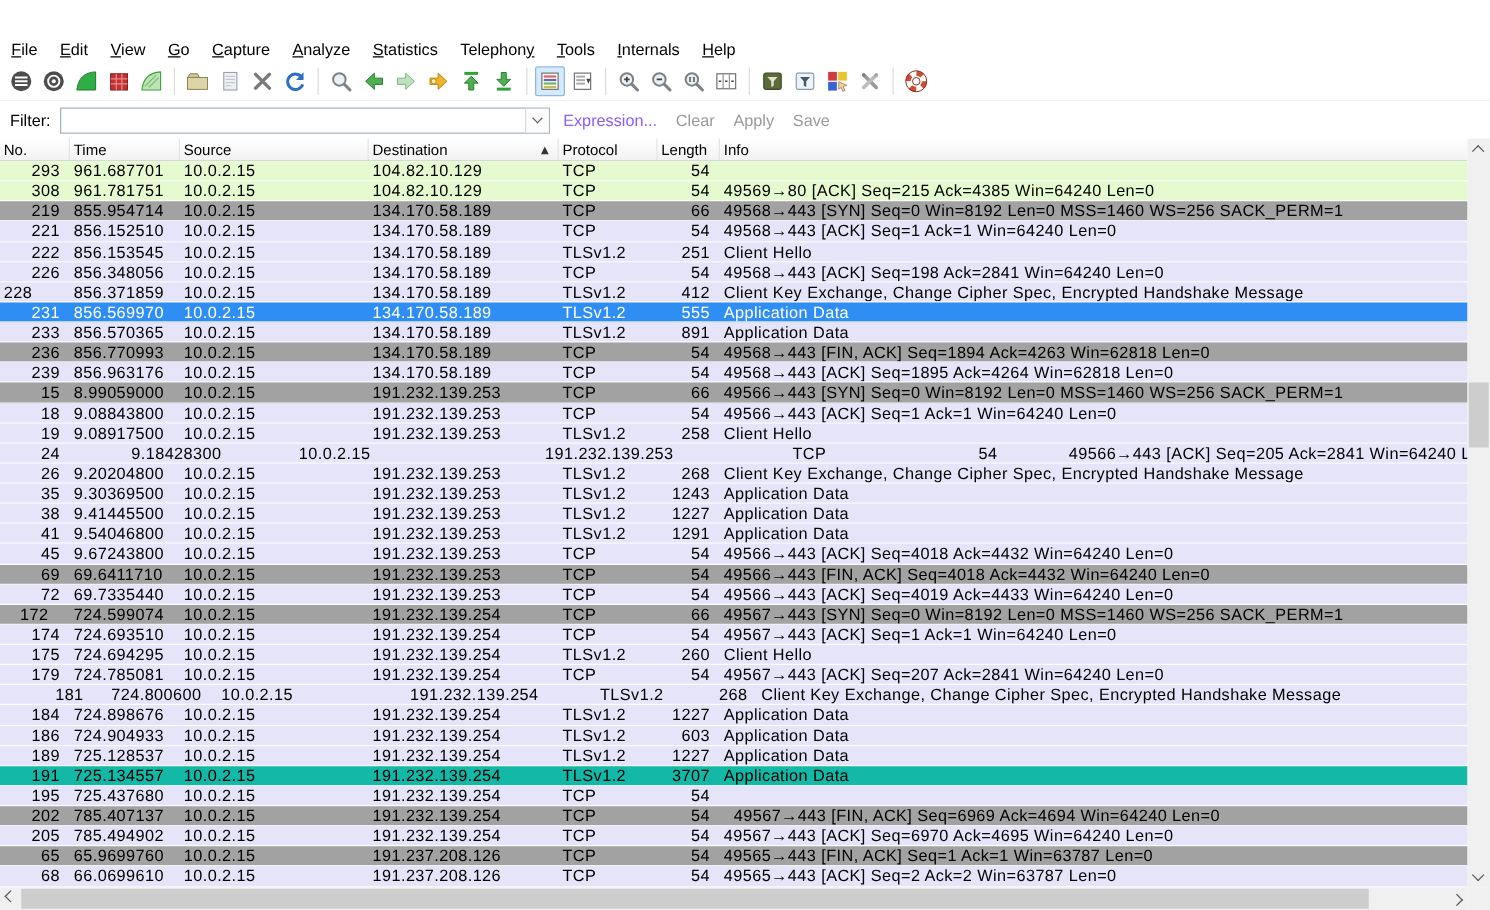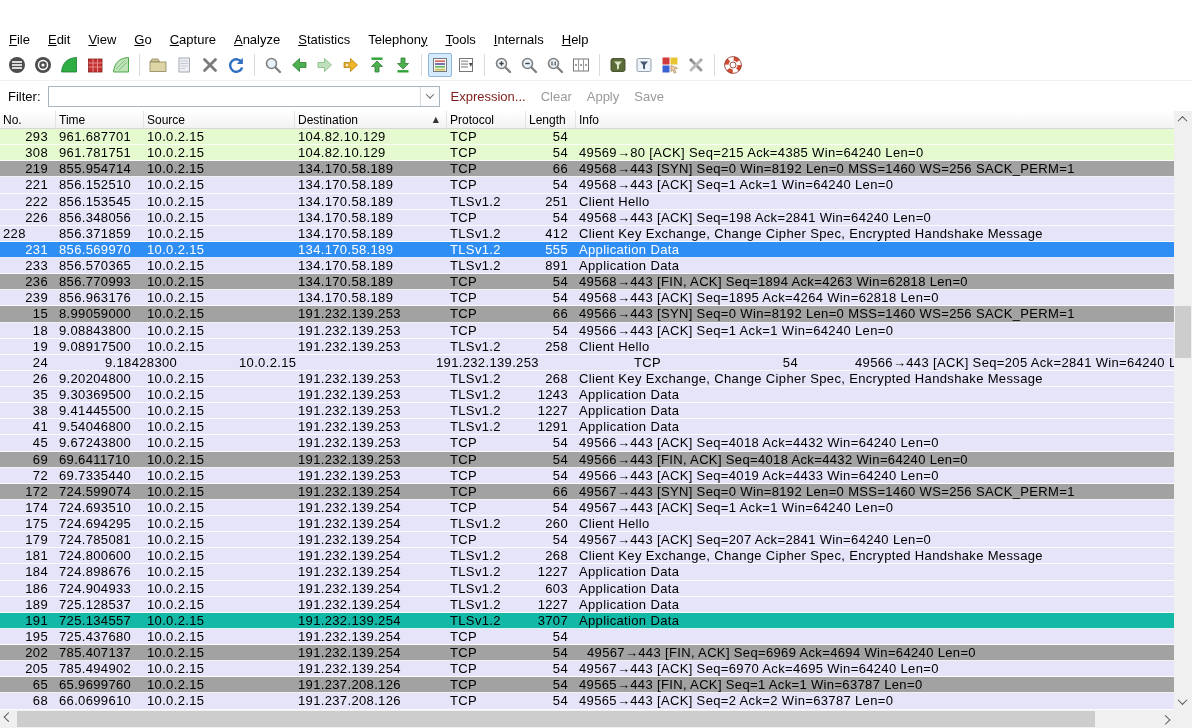--- a/index.html
+++ b/index.html
@@ -36,21 +36,21 @@
              align-items:center;font-size:13px;background:#fff;}
   .flabel{margin-left:8px;margin-right:7px;}
   .combo{position:relative;width:392px;height:21px;border:1px solid #a9b4bf;background:#fff;
          display:flex;box-sizing:border-box;}
   .combo input{flex:1;border:none;outline:none;padding:0 4px;font:13px "Liberation Sans",sans-serif;background:transparent;}
   .combo-btn{width:18px;border-left:1px solid #d5dade;display:flex;align-items:center;
              justify-content:center;background:#fcfcfc;}
   .chev{display:inline-block;width:5px;height:5px;border-right:1.5px solid #666;border-bottom:1.5px solid #666;}
   .chev.down{transform:rotate(45deg) translate(-1px,-1px);}
   .fbtn{margin-left:15px;color:#9a9a9a;cursor:default;}
-  .fbtn.dark{color:#7f1d1d;margin-left:11px;}
+  .fbtn.dark{color:#8b5cf6;margin-left:11px;}
 
   
   .phead{position:absolute;top:111px;left:0;width:1174px;height:18px;display:flex;
          background:linear-gradient(#ffffff,#f2f2f2);border-bottom:1px solid #d8d8d8;
          font-size:12px;box-sizing:border-box;}
   .hcell{border-right:1px solid #e4e4e4;display:flex;align-items:center;padding:0 3px;
          box-sizing:border-box;overflow:hidden;white-space:nowrap;}
   .hcell:last-child{border-right:none;}
   .sort-arrow{margin-left:auto;font-size:8px;color:#333;padding-right:4px;
               font-family:"DejaVu Sans",sans-serif;}
@@ -503,21 +503,21 @@
       <div class="prow" style="background: rgb(230, 228, 248); color: rgb(0, 0, 0);">
         <span class="pcell" style="width: 56px; text-align: right; padding-right: 8px;">72</span>
         <span class="pcell" style="width: 88px;">69.7335440</span>
         <span class="pcell" style="width: 151px;">10.0.2.15</span>
         <span class="pcell" style="width: 152px;">191.232.139.253</span>
         <span class="pcell" style="width: 79px;">TCP</span>
         <span class="pcell" style="width: 50px; text-align: right; padding-right: 8px;">54</span>
         <span class="pcell" style="flex: 1 1 0%;">49566→443 [ACK] Seq=4019 Ack=4433 Win=64240 Len=0</span>
       </div>
       <div class="prow" style="background: rgb(162, 162, 162); color: rgb(0, 0, 0);">
-        <span class="pcell" style="width: 56px; text-align: right; padding-right: 8px; padding-left: 16px;">172</span>
+        <span class="pcell" style="width: 56px; text-align: left; padding-right: 8px; padding-left: 16px;">172</span>
         <span class="pcell" style="width: 88px;">724.599074</span>
         <span class="pcell" style="width: 151px;">10.0.2.15</span>
         <span class="pcell" style="width: 152px;">191.232.139.254</span>
         <span class="pcell" style="width: 79px;">TCP</span>
         <span class="pcell" style="width: 50px; text-align: right; padding-right: 8px;">66</span>
         <span class="pcell" style="flex: 1 1 0%;">49567→443 [SYN] Seq=0 Win=8192 Len=0 MSS=1460 WS=256 SACK_PERM=1</span>
       </div>
       <div class="prow" style="background: rgb(230, 228, 248); color: rgb(0, 0, 0);">
         <span class="pcell" style="width: 56px; text-align: right; padding-right: 8px;">174</span>
         <span class="pcell" style="width: 88px;">724.693510</span>
@@ -539,21 +539,21 @@
       <div class="prow" style="background: rgb(230, 228, 248); color: rgb(0, 0, 0);">
         <span class="pcell" style="width: 56px; text-align: right; padding-right: 8px;">179</span>
         <span class="pcell" style="width: 88px;">724.785081</span>
         <span class="pcell" style="width: 151px;">10.0.2.15</span>
         <span class="pcell" style="width: 152px;">191.232.139.254</span>
         <span class="pcell" style="width: 79px;">TCP</span>
         <span class="pcell" style="width: 50px; text-align: right; padding-right: 8px;">54</span>
         <span class="pcell" style="flex: 1 1 0%;">49567→443 [ACK] Seq=207 Ack=2841 Win=64240 Len=0</span>
       </div>
       <div class="prow" style="background: rgb(230, 228, 248); color: rgb(0, 0, 0);">
-        <span class="pcell" style="width: 56px; text-align: right; padding-right: 8px;">181</span>
+        <span class="pcell" style="width: 56px; text-align: center; padding-right: 8px; margin-left: 30px;">181</span>
         <span class="pcell" style="width: 88px;">724.800600</span>
         <span class="pcell" style="width: 151px;">10.0.2.15</span>
         <span class="pcell" style="width: 152px;">191.232.139.254</span>
         <span class="pcell" style="width: 79px;">TLSv1.2</span>
         <span class="pcell" style="width: 50px; text-align: right; padding-right: 8px;">268</span>
         <span class="pcell" style="flex: 1 1 0%;">Client Key Exchange, Change Cipher Spec, Encrypted Handshake Message</span>
       </div>
       <div class="prow" style="background: rgb(230, 228, 248); color: rgb(0, 0, 0);">
         <span class="pcell" style="width: 56px; text-align: right; padding-right: 8px;">184</span>
         <span class="pcell" style="width: 88px;">724.898676</span>

